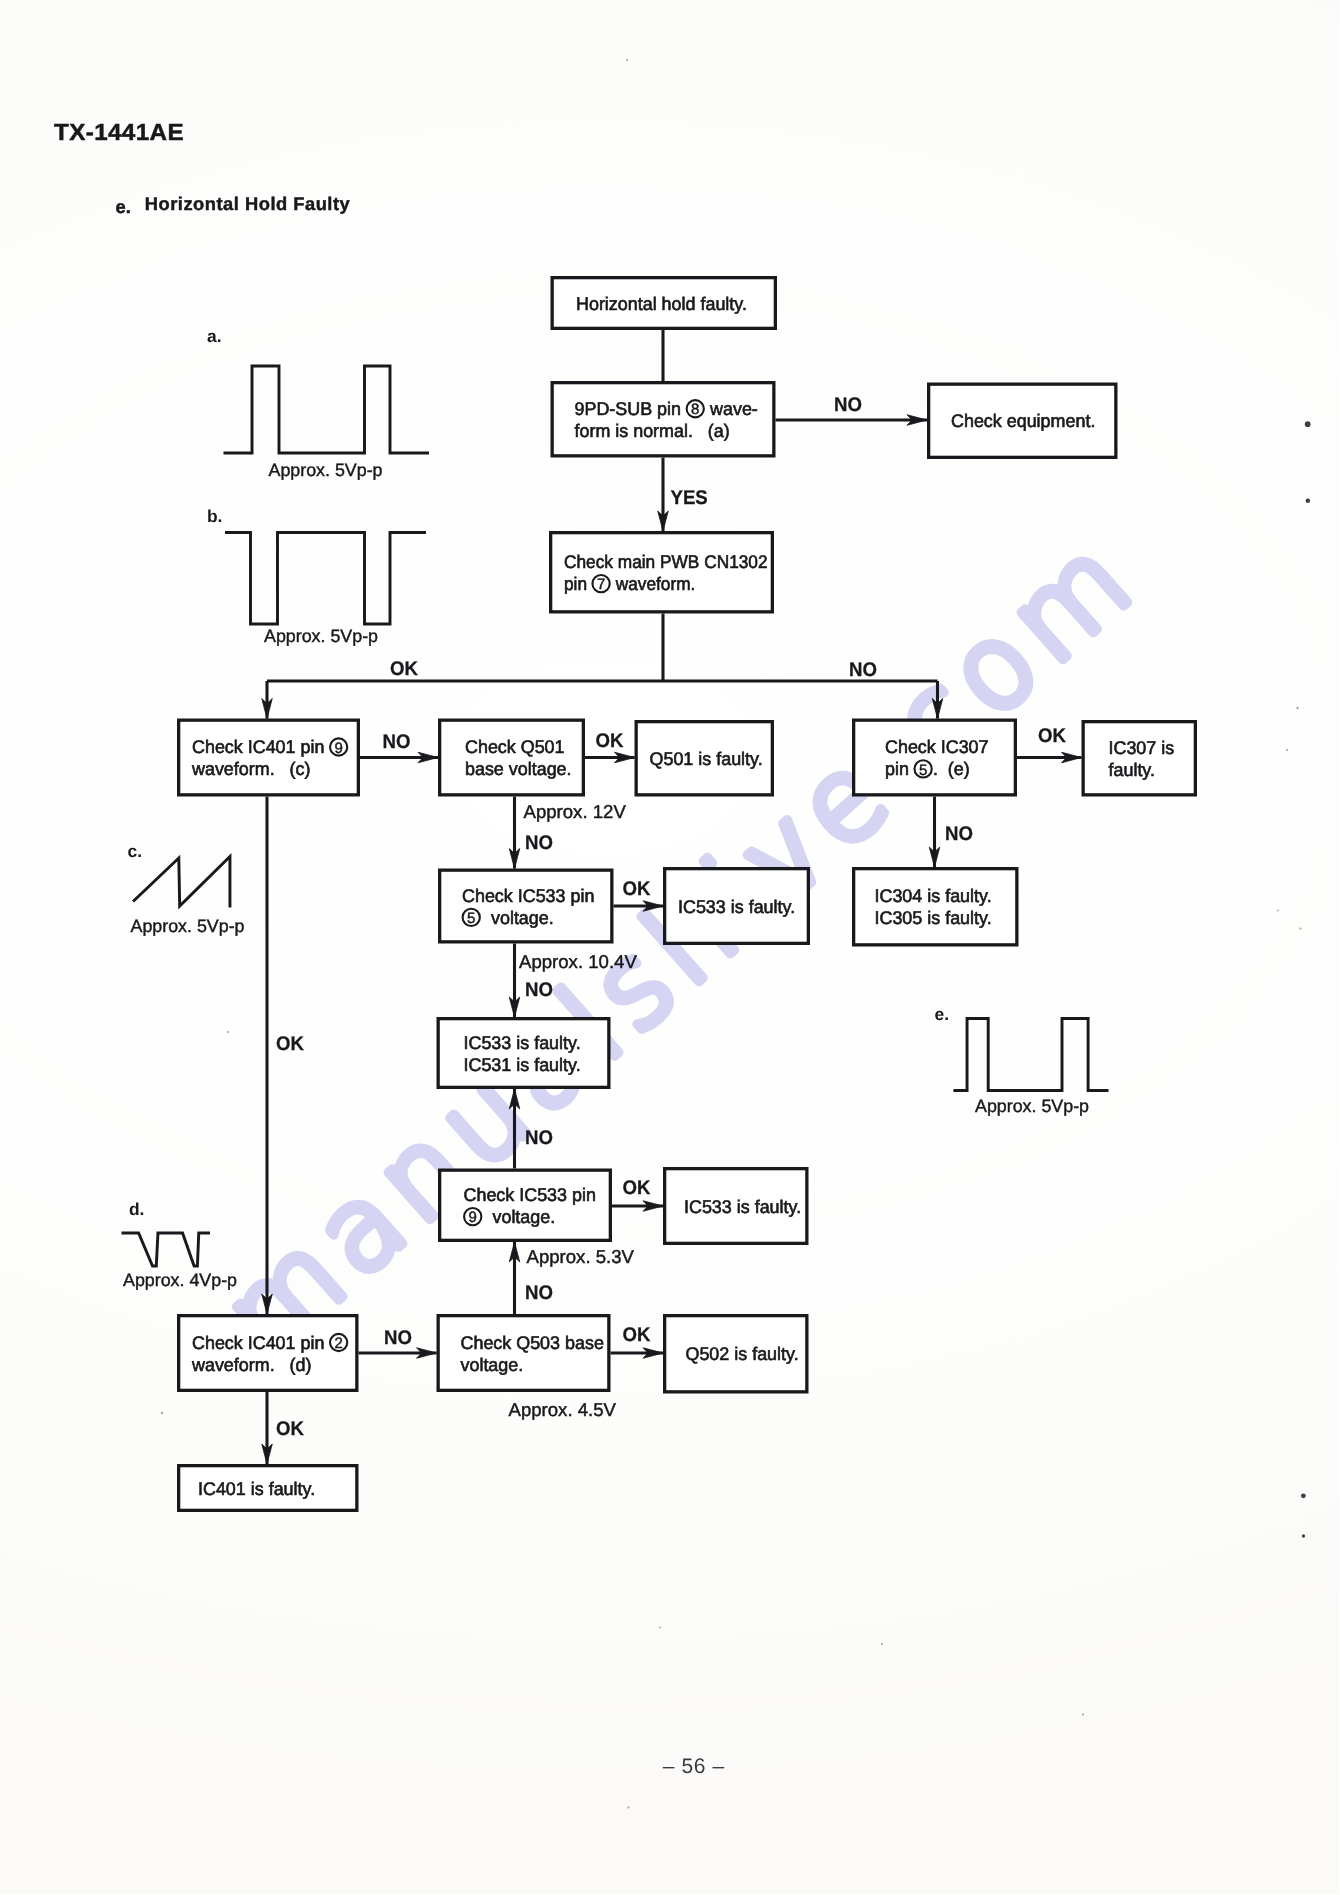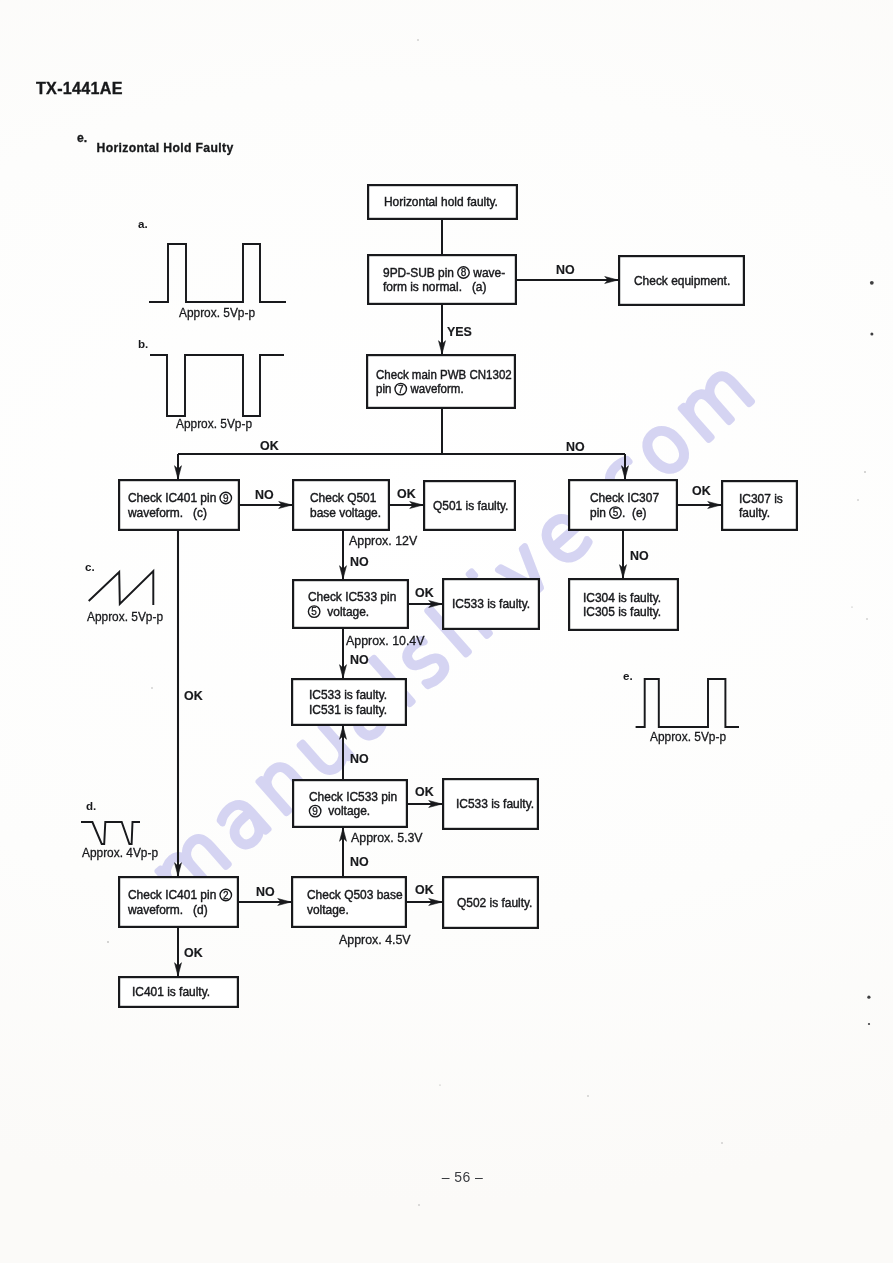--- a/index.html
+++ b/index.html
@@ -8,21 +8,21 @@
        -webkit-font-smoothing:antialiased;}
   .page{position:absolute;inset:0;width:893px;height:1263px;background:#fefefe;}
   .scanbg{position:absolute;inset:0;background:
      radial-gradient(ellipse 1100px 700px at 45% 40%, #ffffff 0%, #fdfdfc 60%, #fbfaf8 100%);}
   #diagram{position:absolute;left:0;top:0;}
   .txt{position:absolute;white-space:pre;line-height:1;}
   #model{left:36px;top:80.5px;font-size:15.6px;font-weight:bold;letter-spacing:.25px;
          -webkit-text-stroke:0.32px #17181a;
          transform:scale(1.035,1);transform-origin:left top;}
   #seclabel{left:77px;top:131.5px;font-size:12.2px;font-weight:bold;-webkit-text-stroke:0.3px #17181a;}
-  #sectitle{left:96.5px;top:142px;font-size:12.2px;font-weight:bold;letter-spacing:.35px;
+  #sectitle{left:96.5px;top:130px;font-size:12.2px;font-weight:bold;letter-spacing:.35px;
             -webkit-text-stroke:0.3px #17181a;}
   #pagenum{left:0;top:1170px;width:925px;text-align:center;font-size:14px;
            color:#3a3c40;letter-spacing:.4px;}
   .wm{position:absolute;left:0;top:0;width:893px;height:1263px;pointer-events:none;}
 </style>
 </head>
 <body>
 
 <div class="page">
   <div class="scanbg"></div>

